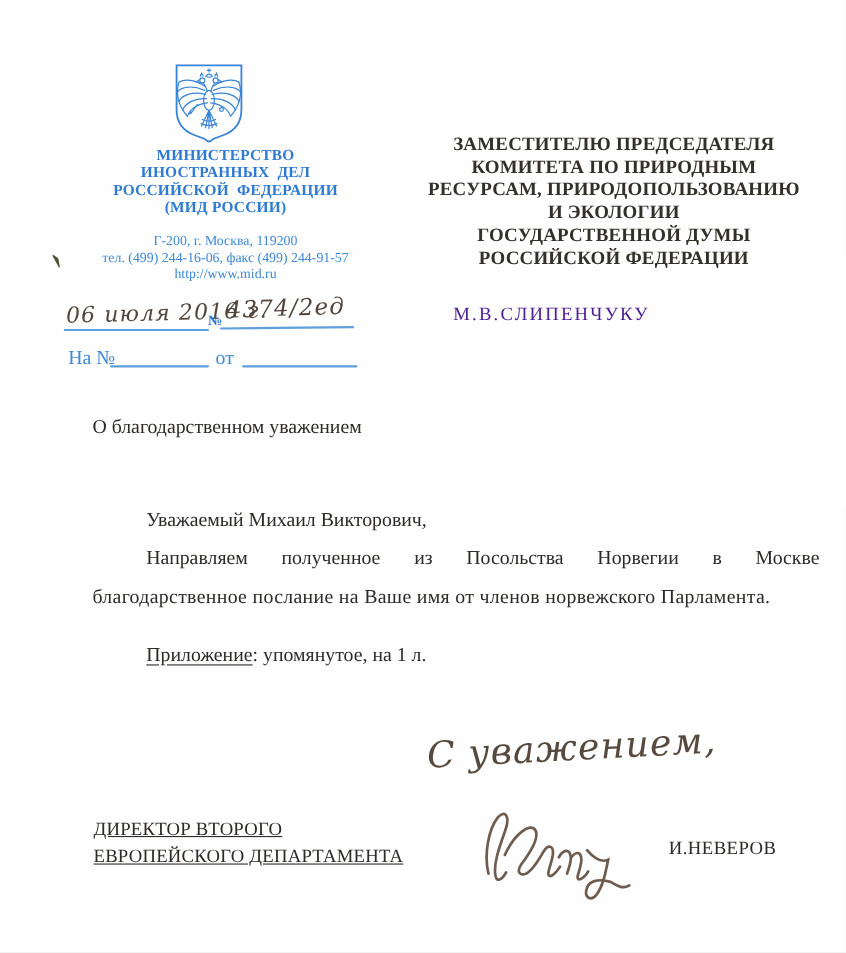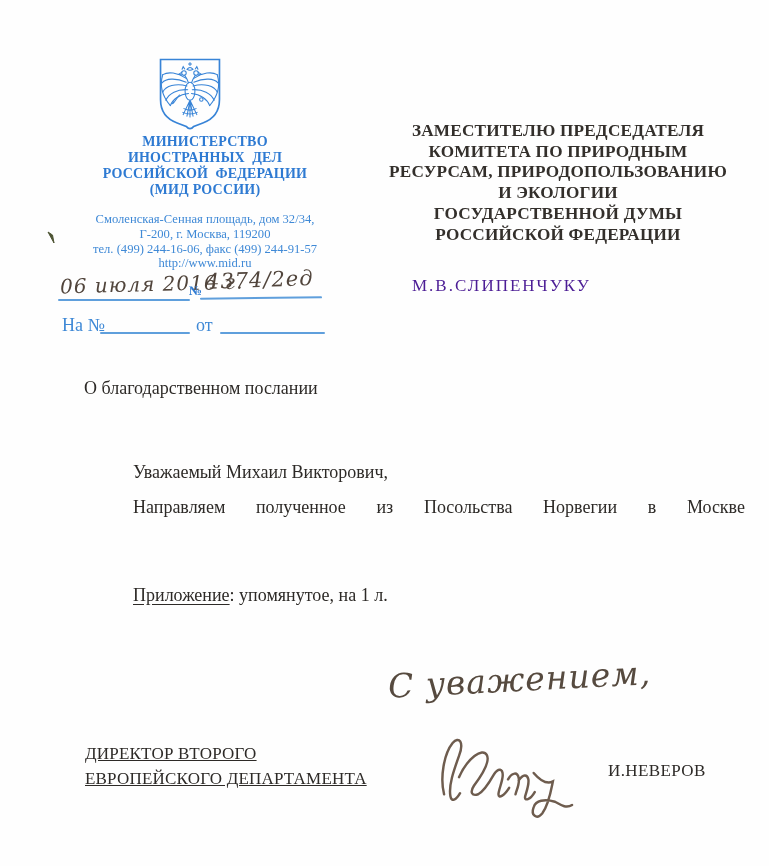--- a/index.html
+++ b/index.html
@@ -96,21 +96,20 @@
   </svg>
 
   <div class="abs ministry center blue">
     <div class="pre">МИНИСТЕРСТВО</div>
     <div class="pre">ИНОСТРАННЫХ  ДЕЛ</div>
     <div class="pre">РОССИЙСКОЙ  ФЕДЕРАЦИИ</div>
     <div class="pre">(МИД РОССИИ)</div>
   </div>
 
   <div class="abs addr center lightblue">
-    <div>Смоленская-Сенная площадь, дом 32/34,</div>
     <div>Г-200, г. Москва, 119200</div>
     <div>тел. (499) 244-16-06, факс (499) 244-91-57</div>
     <div>http://www.mid.ru</div>
   </div>
 
   <div class="abs hw hw-date">06 июля 2016 г.</div>
   <div class="abs blue no-label">№</div>
   <div class="abs hw hw-num">4374/2ед</div>
   <div class="abs uline u1"></div>
   <div class="abs uline u2"></div>
@@ -123,24 +122,25 @@
   <div class="abs addressee center">
     <div>ЗАМЕСТИТЕЛЮ ПРЕДСЕДАТЕЛЯ</div>
     <div>КОМИТЕТА ПО ПРИРОДНЫМ</div>
     <div>РЕСУРСАМ, ПРИРОДОПОЛЬЗОВАНИЮ</div>
     <div>И ЭКОЛОГИИ</div>
     <div>ГОСУДАРСТВЕННОЙ ДУМЫ</div>
     <div>РОССИЙСКОЙ ФЕДЕРАЦИИ</div>
   </div>
   <div class="abs addressee-name">М.В.СЛИПЕНЧУКУ</div>
 
-  <div class="abs subject">О благодарственном послании</div>
+  <div class="abs subject">О благодарственном уважением</div>
 
   <div class="abs salutation">Уважаемый Михаил Викторович,</div>
   <div class="abs para1">Направляем полученное из Посольства Норвегии в Москве</div>
+  <div class="abs para2">благодарственное послание на Ваше имя от членов норвежского Парламента.</div>
   <div class="abs attach">
     <span class="lbl">Приложение</span><span>: упомянутое, на 1 л.</span>
   </div>
 
   <div class="abs hw closing">С уважением,</div>
 
   <svg class="abs sig-svg" width="142" height="96" viewBox="0 0 130 90">
     <g stroke="#6e5c4e" stroke-width="2.3" fill="none" stroke-linecap="round">
       <path d="M6 64 C2 48 6 26 14 16 C20 9 25 15 20 28 C15 42 10 56 12 66 C13 71 17 70 21 63"></path>
       <path d="M20 48 C28 30 42 20 46 27 C50 34 40 48 34 56 C30 62 32 66 38 64 C44 61 49 52 53 45 C57 39 61 40 61 46 C61 52 57 60 57 64 C57 68 62 66 67 58"></path>

